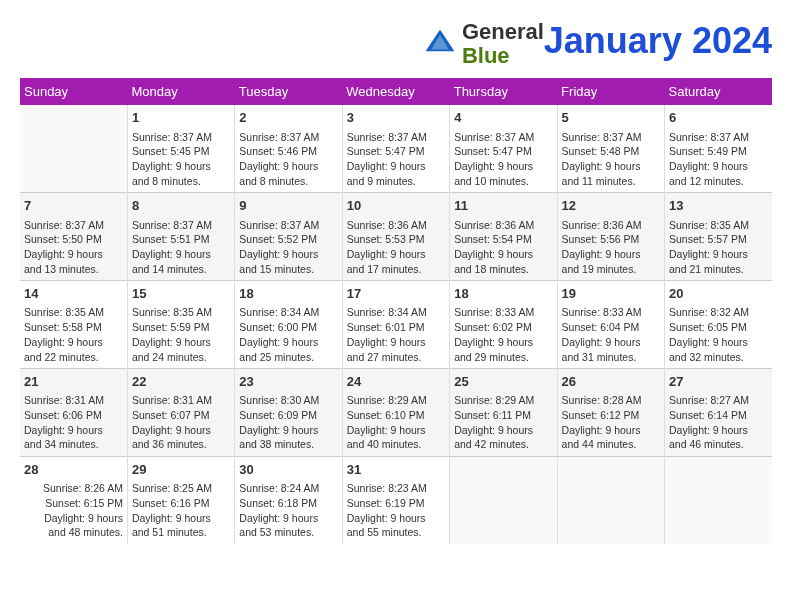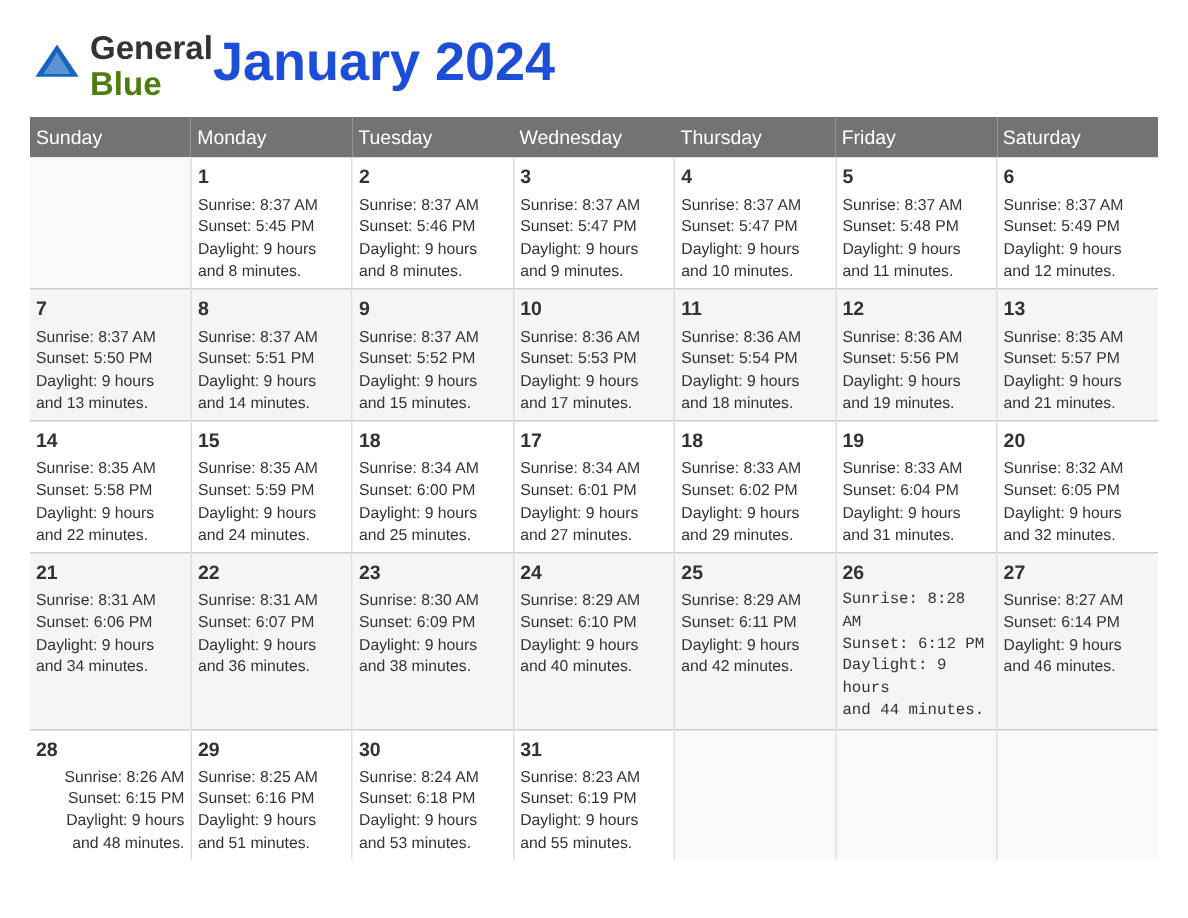--- a/index.html
+++ b/index.html
@@ -5,21 +5,21 @@
     * { box-sizing: border-box; margin: 0; padding: 0; }
     body {
       font-family: Arial, sans-serif;
       background: #fff;
       width: 792px;
       min-height: 612px;
       padding: 20px;
     }
     .header {
       display: flex;
-      justify-content: flex-start;
+      justify-content: flex-end;
       align-items: flex-start;
       margin-bottom: 10px;
     }
     .logo {
       display: flex;
       align-items: center;
       gap: 4px;
     }
     .logo-text {
       font-size: 22px;
@@ -43,21 +43,21 @@
     .location {
       font-size: 16px;
       color: #555;
     }
     table {
       width: 100%;
       border-collapse: collapse;
       font-size: 11px;
     }
     thead tr th {
-      background: #737373;
+      background: #a21caf;
       color: #fff;
       padding: 6px 4px;
       text-align: left;
       font-size: 13px;
       font-weight: normal;
     }
     tbody tr {
       border-bottom: 1px solid #ccc;
     }
     tbody tr:last-child {
@@ -297,21 +297,21 @@
         </td>
         <td>
           <span class="day-num">25</span>
           <div class="day-info" style="white-space: pre-line;">Sunrise: 8:29 AM
 Sunset: 6:11 PM
 Daylight: 9 hours
 and 42 minutes.</div>
         </td>
         <td>
           <span class="day-num">26</span>
-          <div class="day-info" style="white-space: pre-line; font-family: Liberation Mono, monospace;">Sunrise: 8:28 AM
+          <div class="day-info" style="white-space: pre-line;">Sunrise: 8:28 AM
 Sunset: 6:12 PM
 Daylight: 9 hours
 and 44 minutes.</div>
         </td>
         <td>
           <span class="day-num">27</span>
           <div class="day-info" style="white-space: pre-line;">Sunrise: 8:27 AM
 Sunset: 6:14 PM
 Daylight: 9 hours
 and 46 minutes.</div>

